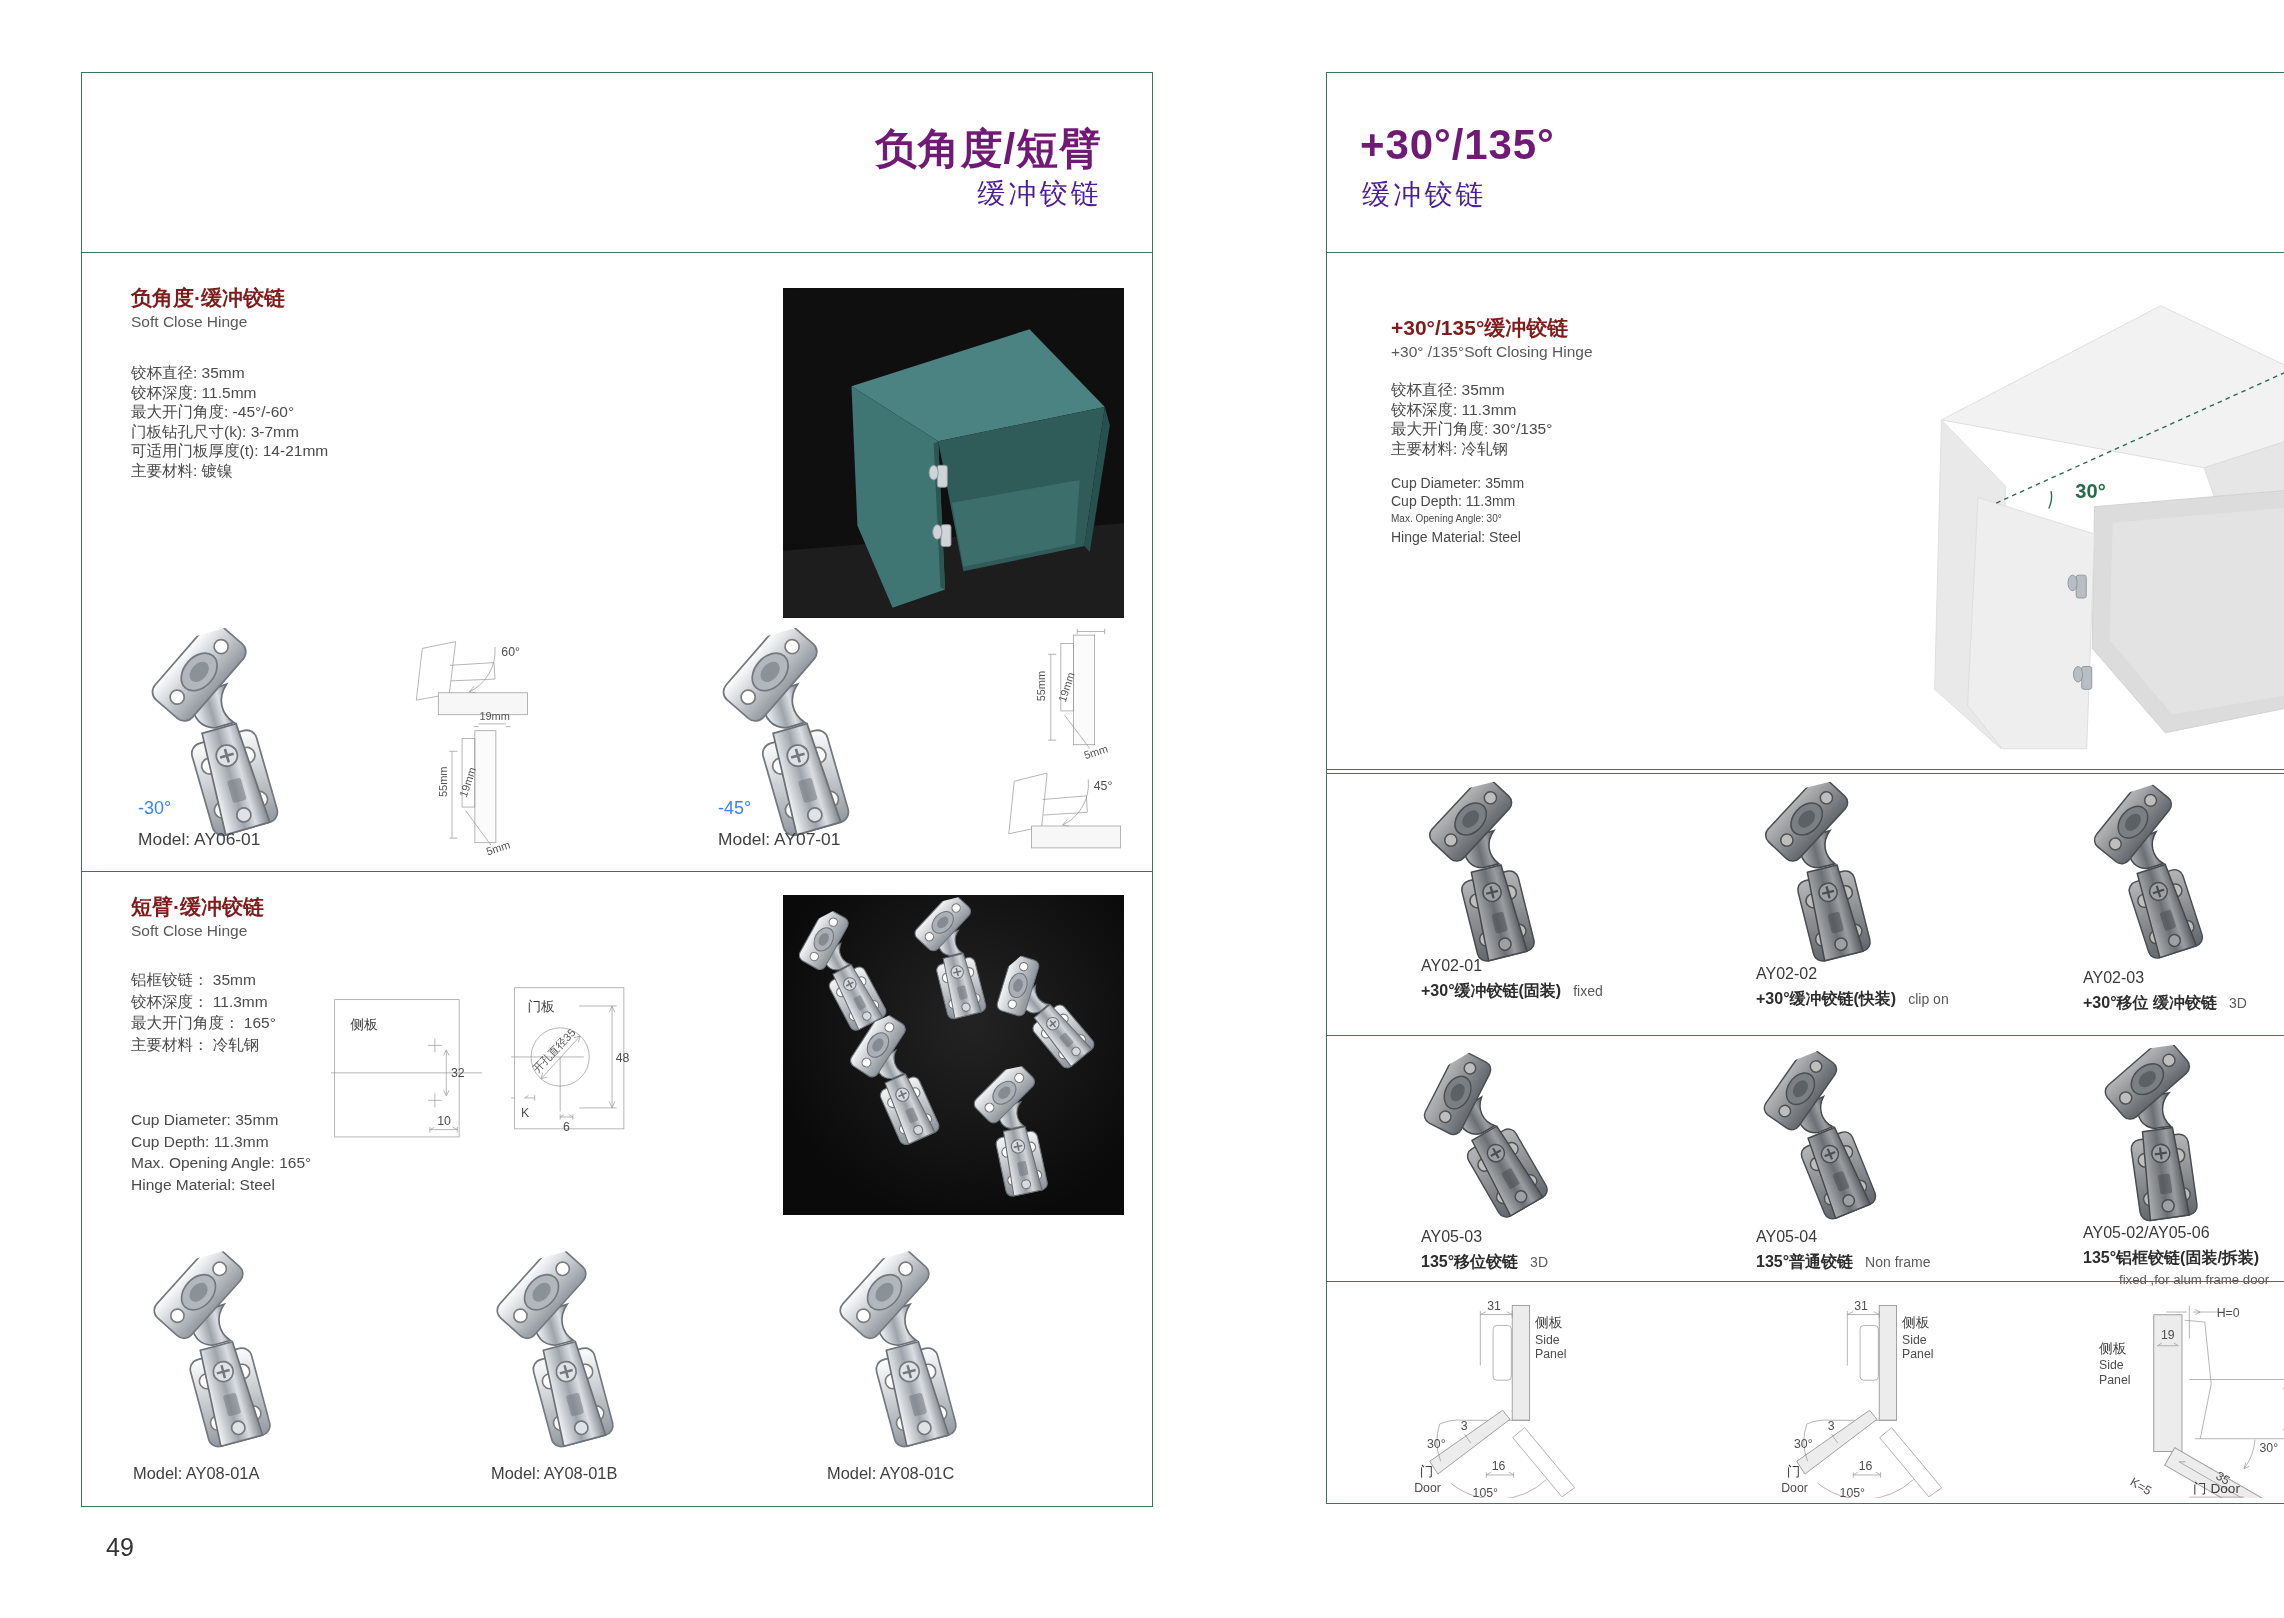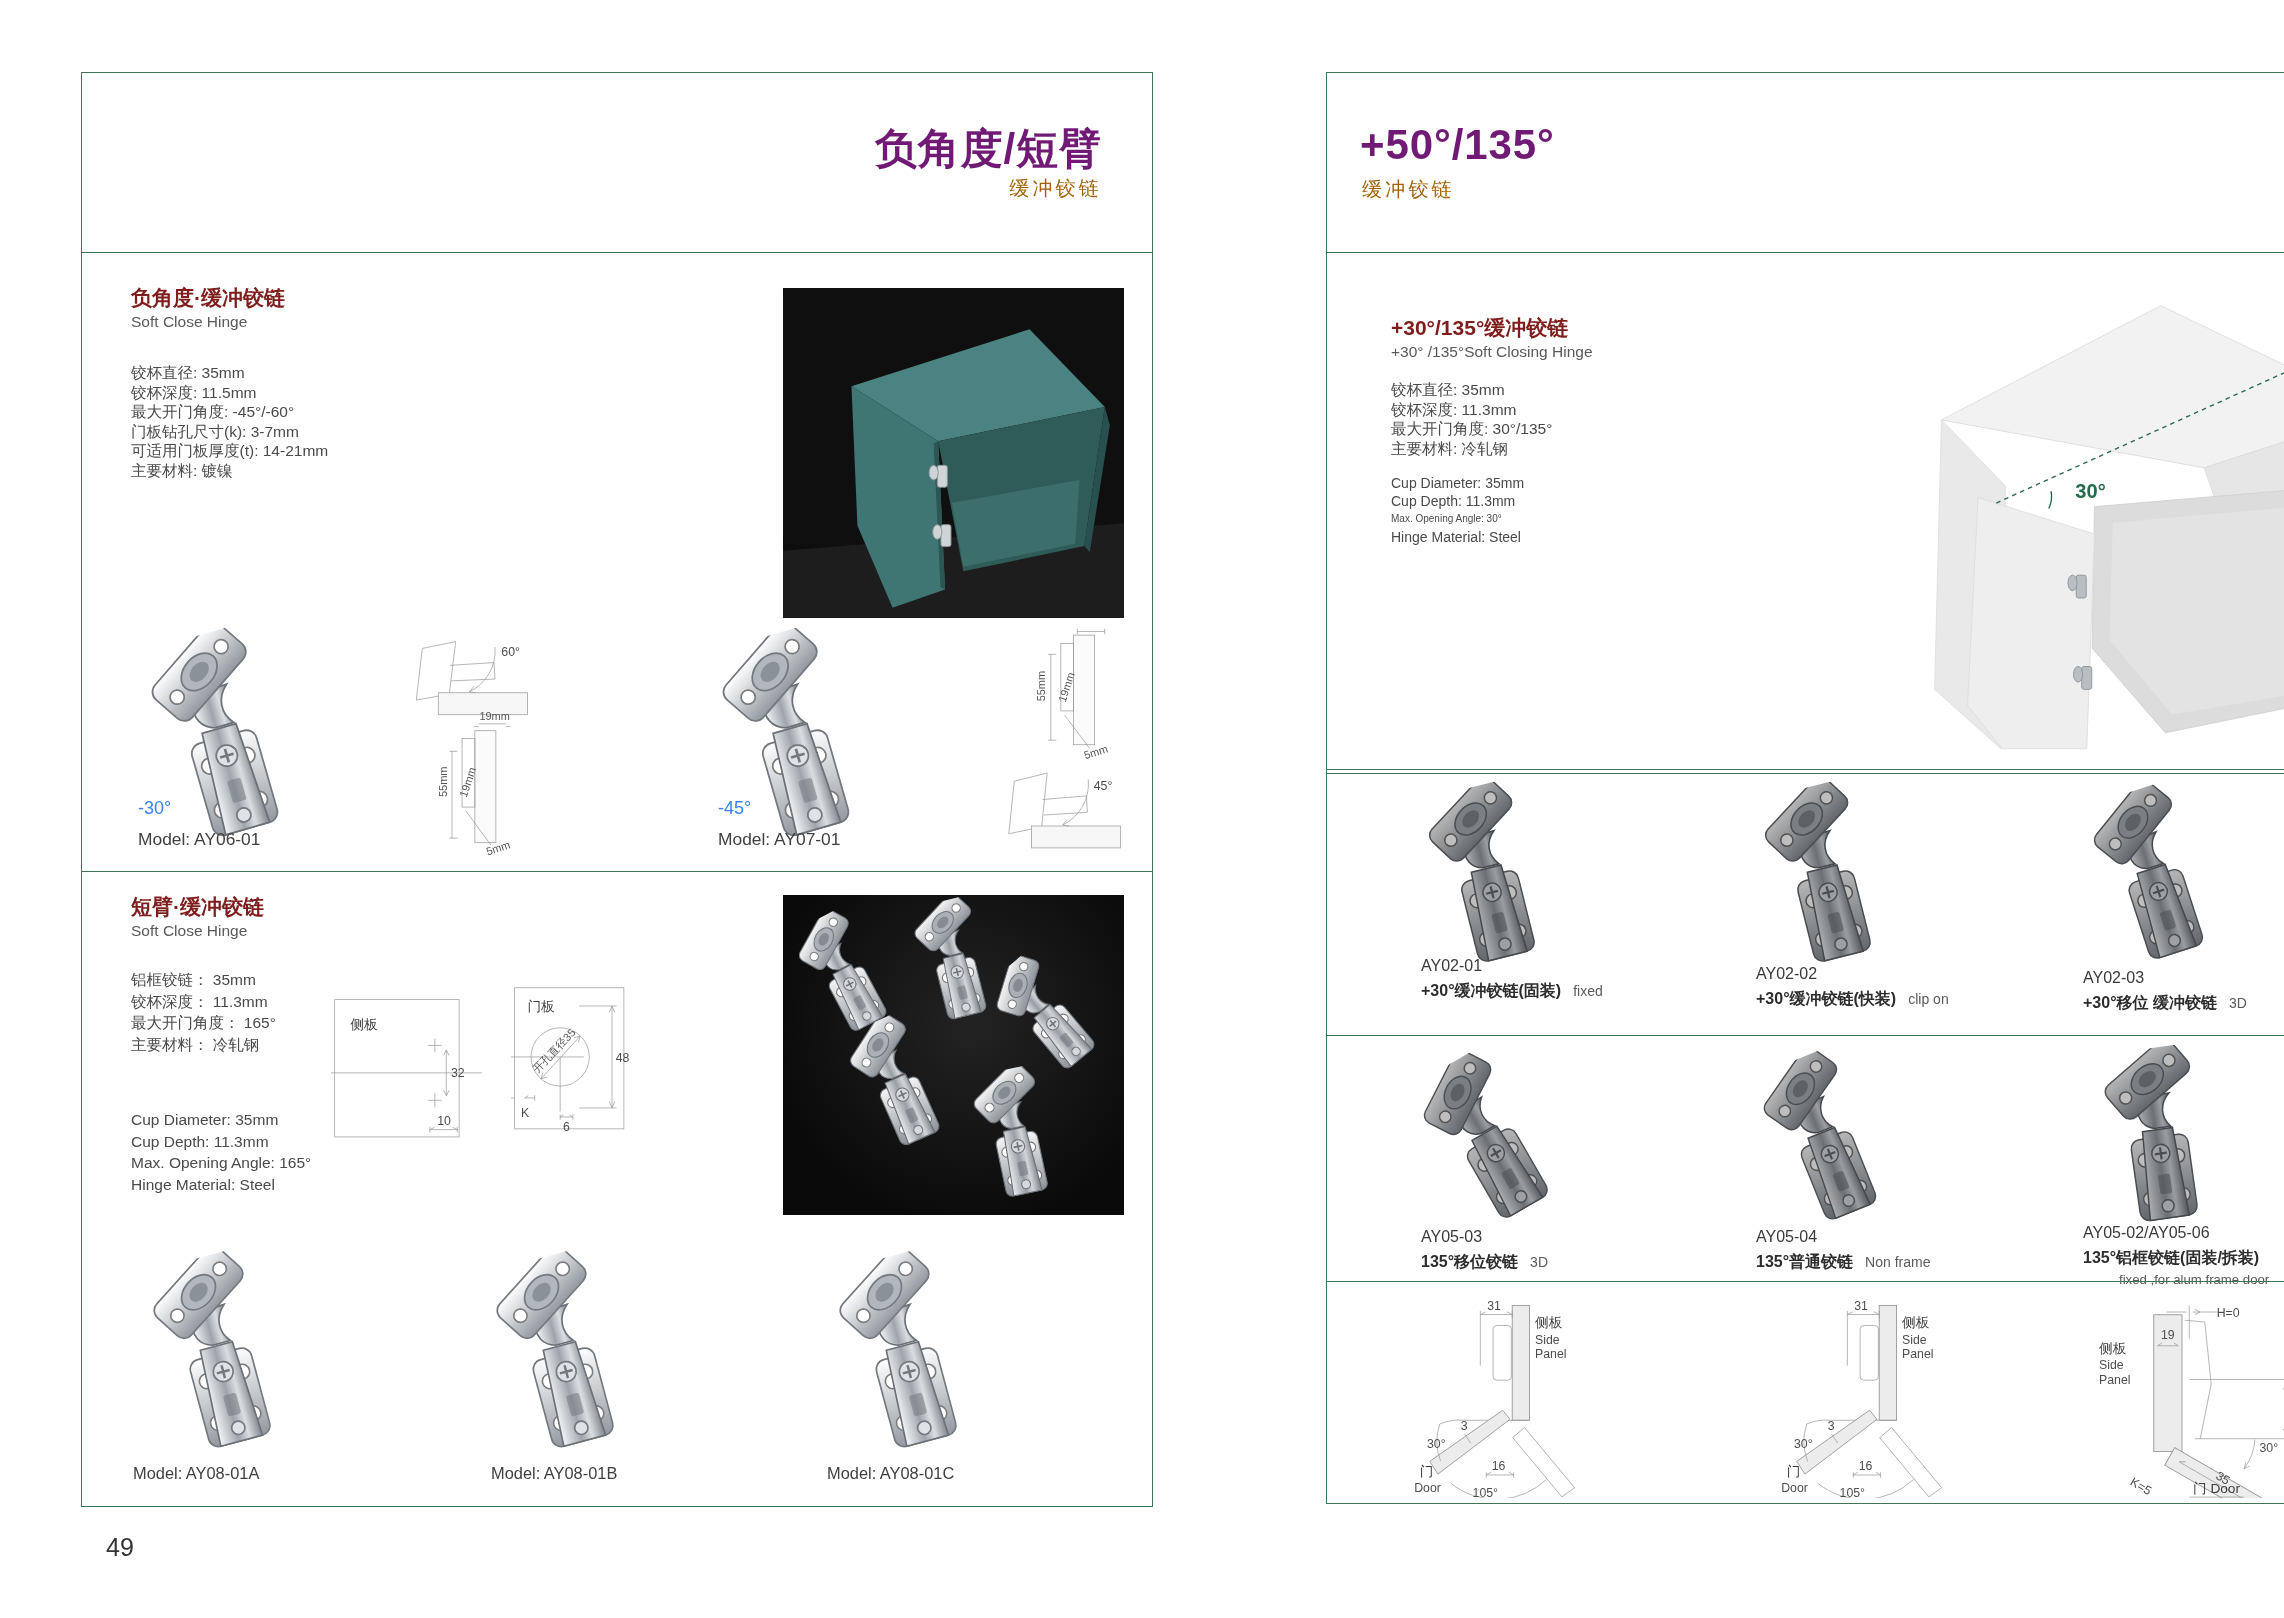--- a/index.html
+++ b/index.html
@@ -2,21 +2,21 @@
 <html style="font-size:7.3px"><head>
 <meta charset="utf-8">
 <style>
   html,body{margin:0;padding:0;background:#ffffff;}
   #sheet{position:relative;width:2482px;height:1618px;background:#ffffff;
          font-family:"Liberation Sans","DejaVu Sans",sans-serif;color:#3d3d3d;overflow:hidden;}
   .page{position:absolute;border:0.9px solid #3e7458;background:#fff;}
   .hline{position:absolute;left:0;right:0;height:0.9px;background:#3e7458;}
   .abs{position:absolute;}
   .title{position:absolute;font-size:42px;font-weight:bold;color:#701a75;letter-spacing:0.9px;white-space:nowrap;}
-  .subtitle{position:absolute;font-size:20px;color:#a16207;letter-spacing:3.2px;white-space:nowrap;}
+  .subtitle{position:absolute;font-size:28px;color:#4c1d95;letter-spacing:3.2px;white-space:nowrap;}
   .h-cn{position:absolute;font-size:21px;font-weight:bold;color:#7f1d1d;white-space:nowrap;}
   .h-en{position:absolute;font-size:15.5px;color:#595959;white-space:nowrap;}
   .specs{position:absolute;}
   .spec{font-size:15.5px;color:#4a4a4a;line-height:19.6px;white-space:nowrap;}
   .spec-lh46 .spec{line-height:21.5px;}
   .angle-lab{position:absolute;font-size:18px;color:#3b82f6;}
   .model{position:absolute;font-size:17.4px;color:#3f3f3f;white-space:nowrap;}
   .plabel{position:absolute;white-space:nowrap;}
   .pmodel{font-size:16px;color:#3a3a3a;margin-bottom:6.4px;}
   .pname{font-size:16px;font-weight:bold;color:#2d2d2d;}
@@ -236,21 +236,21 @@
       </svg>
     <svg class="hinge silver" style="left:745px;top:1183px;width:155px;height:196px;transform:rotate(-15deg)" viewBox="0 0 132 236">
         <use href="#hg"></use>
       </svg>
     <div class="model" style="left:51px;top:1391px;font-size:16.4px">Model: AY08-01A</div>
     <div class="model" style="left:409px;top:1391px;font-size:16.4px">Model: AY08-01B</div>
     <div class="model" style="left:745px;top:1391px;font-size:16.4px">Model: AY08-01C</div>
   </section>
 
   <section class="page" style="left:1326px;top:72px;width:1070px;height:1430px">
-    <div class="title" style="top:48px;left:33px">+50°/135°</div>
+    <div class="title" style="top:48px;left:33px">+30°/135°</div>
     <div class="subtitle" style="top:103px;left:35px">缓冲铰链</div>
     <div class="hline" style="top:179px"></div>
 
     <div class="h-cn" style="left:64px;top:241px">+30°/135°缓冲铰链</div>
     <div class="h-en" style="left:64px;top:270px">+30° /135°Soft Closing Hinge</div>
     <div class="specs" style="left:64px;top:307px">
       <div class="spec">铰杯直径: 35mm</div>
       <div class="spec">铰杯深度: 11.3mm</div>
       <div class="spec">最大开门角度: 30°/135°</div>
       <div class="spec">主要材料: 冷轧钢</div>

